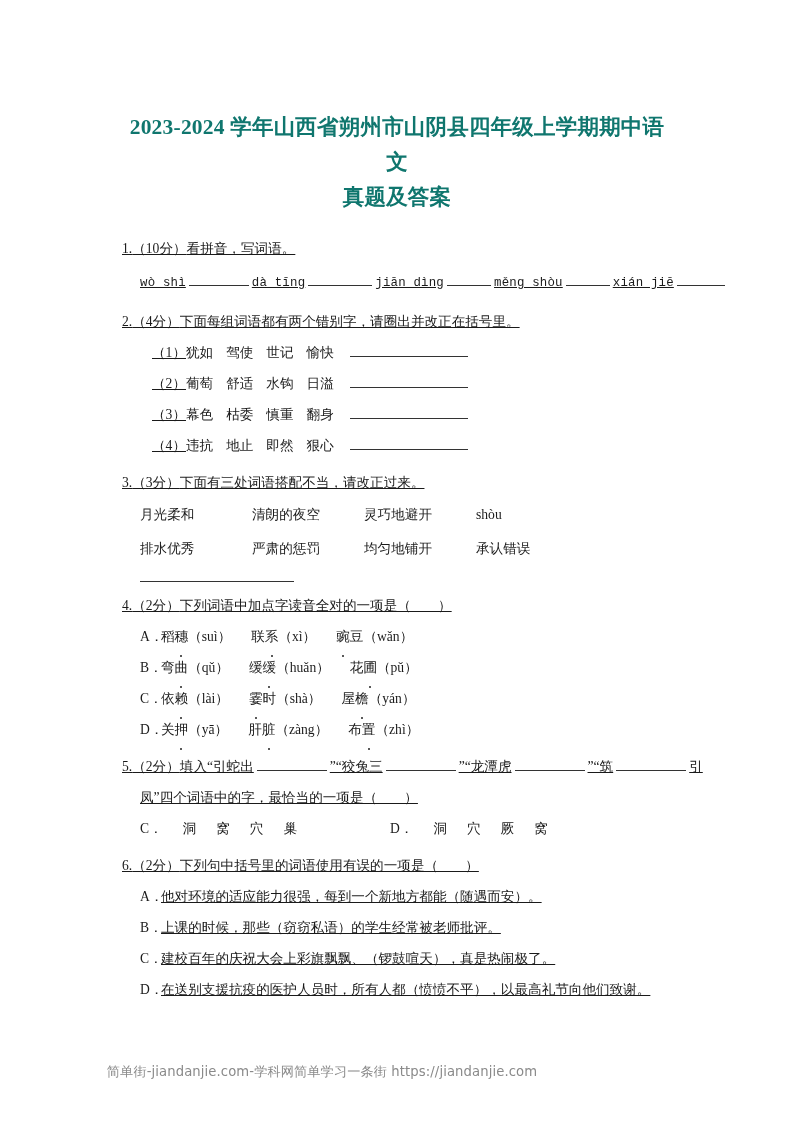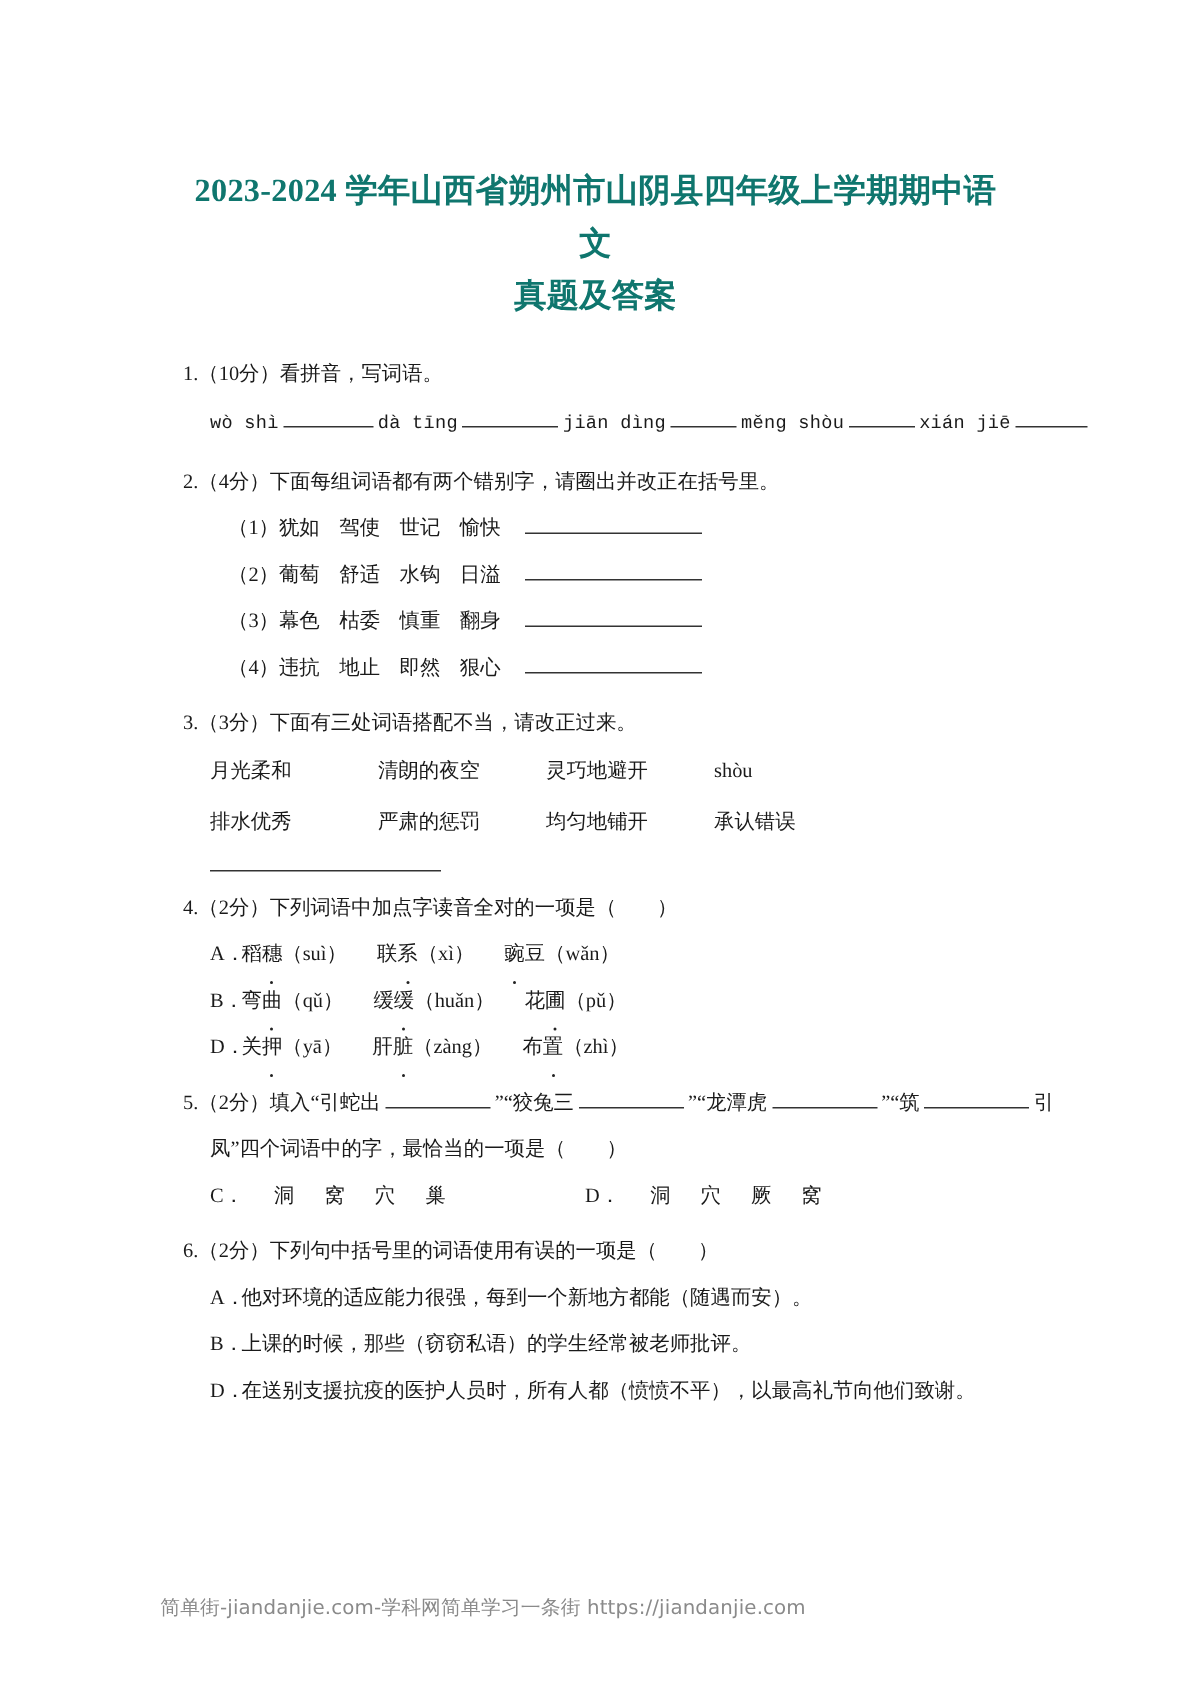--- a/index.html
+++ b/index.html
@@ -37,20 +37,21 @@
     line-height: 35px;
     letter-spacing: 0.2px;
     color: #0f766e;
     margin: 0 0 18px 0;
     font-family: "Liberation Serif", "DejaVu Serif", serif;
   }
 
   
   .q {
     margin: 0 0 6px 0;
+    text-decoration: underline;
   }
   .q-stem {
     font-size: 13.6px;
     line-height: 31px;
     white-space: nowrap;
   }
   .indent1 { padding-left: 18px; }
 
   .row {
     font-size: 13.6px;
@@ -214,37 +215,39 @@
       <div class="answer-line"></div>
     </div>
 
     <div class="q">
       <div class="q-stem"><span>4.</span><span>（2分）</span><span>下列词语中加点字读音全对的一项是（　　）</span></div>
 
       <div class="opt"><span class="opt-label">A．</span><span class="item"><span>稻</span><span class="dotchar">穗</span><span>（suì）</span></span><span class="item"><span>联</span><span class="dotchar">系</span><span>（xì）</span></span><span class="item"><span></span><span class="dotchar">豌</span><span>豆（wǎn）</span></span></div>
 
       <div class="opt"><span class="opt-label">B．</span><span class="item"><span>弯</span><span class="dotchar">曲</span><span>（qǔ）</span></span><span class="item"><span>缓</span><span class="dotchar">缓</span><span>（huǎn）</span></span><span class="item"><span>花</span><span class="dotchar">圃</span><span>（pǔ）</span></span></div>
 
+      <div class="opt"><span class="opt-label">C．</span><span class="item"><span>依</span><span class="dotchar">赖</span><span>（lài）</span></span><span class="item"><span></span><span class="dotchar">霎</span><span>时（shà）</span></span><span class="item"><span>屋</span><span class="dotchar">檐</span><span>（yán）</span></span></div>
 
       <div class="opt"><span class="opt-label">D．</span><span class="item"><span>关</span><span class="dotchar">押</span><span>（yā）</span></span><span class="item"><span>肝</span><span class="dotchar">脏</span><span>（zàng）</span></span><span class="item"><span>布</span><span class="dotchar">置</span><span>（zhì）</span></span></div>
     </div>
 
     <div class="q">
       <div class="q-stem"><span>5.</span><span>（2分）</span><span>填入“引蛇出</span><span class="blank b-70"></span><span>”“狡兔三</span><span class="blank b-70"></span><span>”“龙潭虎</span><span class="blank b-70"></span><span>”“筑</span><span class="blank b-70"></span><span>引</span></div>
 
       <div class="row indent1">凤”四个词语中的字，最恰当的一项是（　　）</div>
 
 
       <div class="opt2col"><span class="col-a spaced"><span>C．</span><span>洞</span><span>窝</span><span>穴</span><span>巢</span></span><span class="col-b spaced"><span>D．</span><span>洞</span><span>穴</span><span>厥</span><span>窝</span></span></div>
     </div>
 
     <div class="q">
       <div class="q-stem"><span>6.</span><span>（2分）</span><span>下列句中括号里的词语使用有误的一项是（　　）</span></div>
 
       <div class="sopt"><span class="opt-label">A．</span><span>他对环境的适应能力很强，每到一个新地方都能（随遇而安）。</span></div>
       <div class="sopt"><span class="opt-label">B．</span><span>上课的时候，那些（窃窃私语）的学生经常被老师批评。</span></div>
+      <div class="sopt"><span class="opt-label">C．</span><span>建校百年的庆祝大会上彩旗飘飘、（锣鼓喧天），真是热闹极了。</span></div>
       <div class="sopt"><span class="opt-label">D．</span><span>在送别支援抗疫的医护人员时，所有人都（愤愤不平），以最高礼节向他们致谢。</span></div>
     </div>
 
   </div>
 
   <div class="footer">简单街-jiandanjie.com-学科网简单学习一条街 https://jiandanjie.com</div>
 </div>
 
 </body></html>

